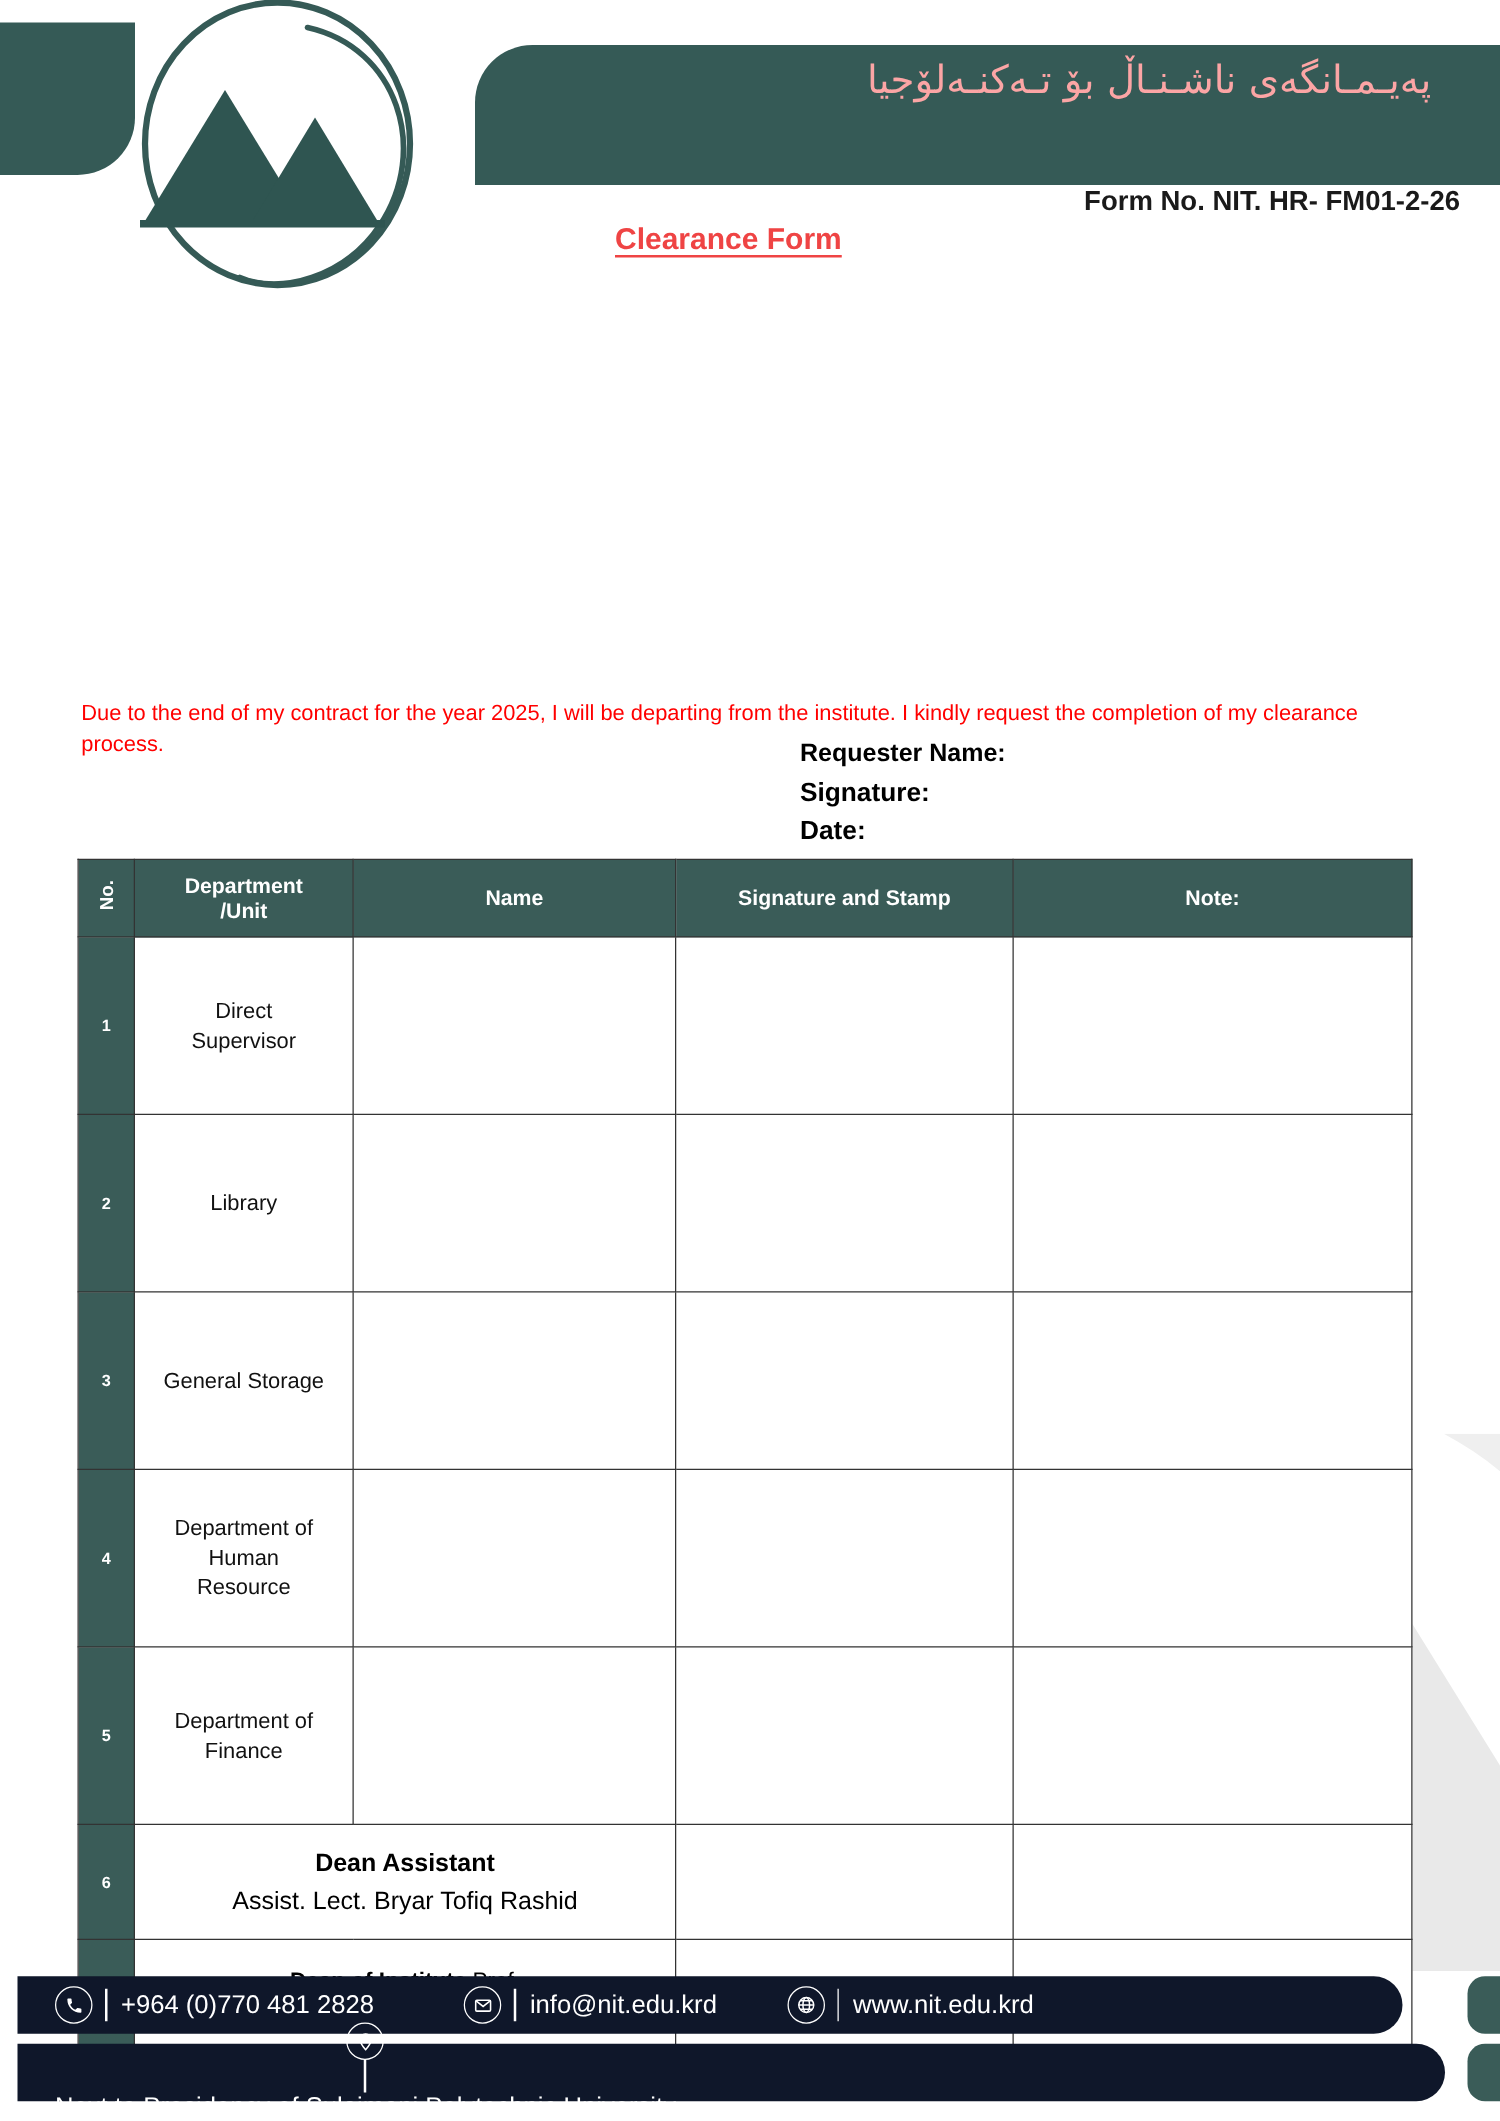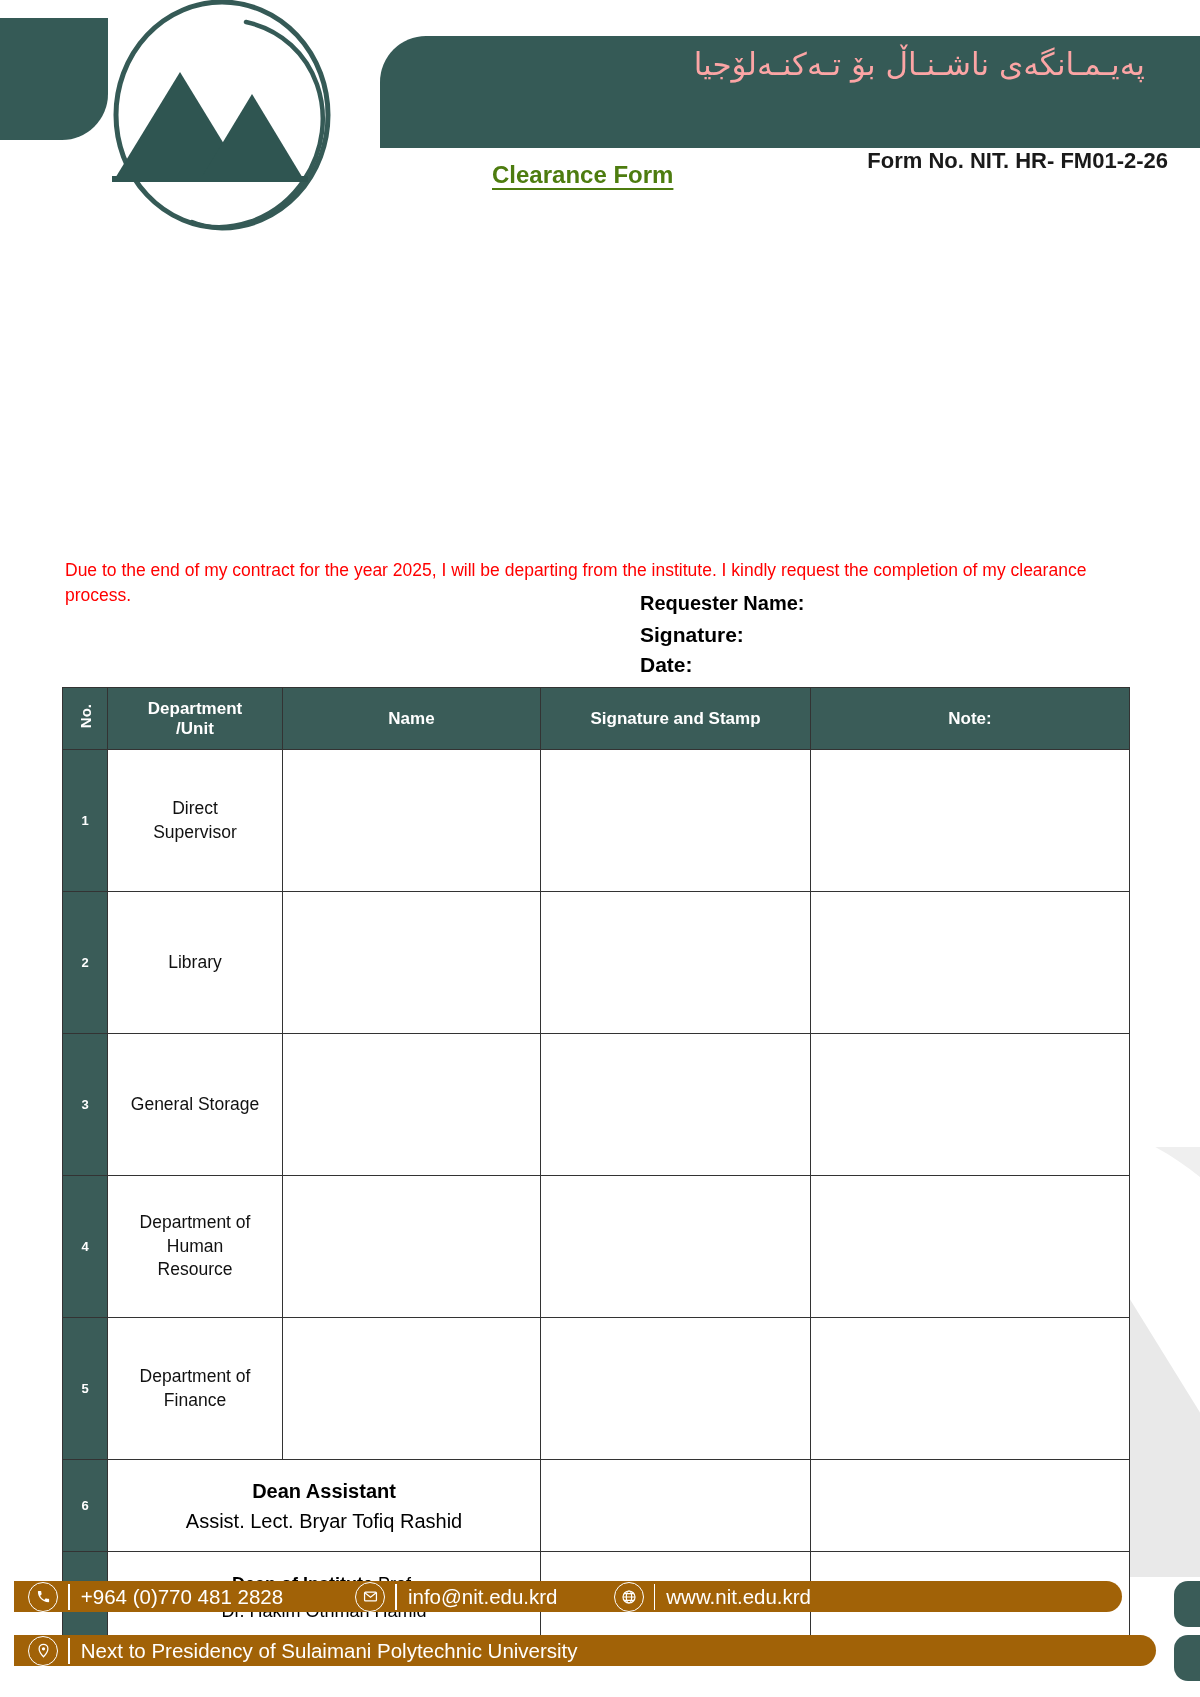--- a/index.html
+++ b/index.html
@@ -77,24 +77,24 @@
   .form-no {
     position: absolute;
     right: 32px; top: 148px;
     font-size: 22px;
     font-weight: bold;
     color: #1a1a1a;
     white-space: nowrap;
   }
   .form-title {
     position: absolute;
-    left: 492px; top: 161px;
+    left: 492px; top: 178px;
     font-size: 24px;
     font-weight: bold;
-    color: #4d7c0f;
+    color: #ef4444;
     text-decoration: underline;
     text-underline-offset: 5px;
   }
 
   
   .content { position: relative; z-index: 2; }
 
   .notice {
     position: absolute;
     left: 65px; top: 288px;
@@ -195,25 +195,26 @@
   .footer {
     position: absolute;
     left: 0; bottom: 0;
     width: 100%;
     height: 130px;
     z-index: 5;
   }
   .fbar {
     position: absolute;
     left: 14px;
-    height: 31px;
-    background: #a16207;
+    height: 46px;
+    background: #0f172a;
     display: flex;
     align-items: center;
     color: #fff;
+    padding-left: 16px;
   }
   .fbar.one {
     top: 14px;
     width: 1108px;
     border-top-right-radius: 23px;
     border-bottom-right-radius: 23px;
   }
   .fbar.two {
     top: 68px;
     width: 1142px;
@@ -423,21 +424,21 @@
             <ellipse cx="12" cy="12" rx="4" ry="9"></ellipse>
             <path d="M3 12h18M4.5 7h15M4.5 17h15"></path>
           </svg>
       </span>
       <span class="f-sep"></span>
       <span class="f-text">www.nit.edu.krd</span>
     </div>
   </div>
 
   <div class="fbar two">
-    <div class="f-item" style="margin-left:14px;">
+    <div class="f-item" style="margin-left:14px;flex-direction:column;">
       <span class="f-icon">
         <svg width="15" height="15" viewBox="0 0 24 24" fill="none" stroke="#ffffff" stroke-width="2">
             <path d="M12 22s7-7.5 7-13A7 7 0 0 0 5 9c0 5.5 7 13 7 13z"></path>
             <circle cx="12" cy="9.2" r="2.6" fill="#ffffff" stroke="none"></circle>
           </svg>
       </span>
       <span class="f-sep"></span>
       <span class="f-text">Next to Presidency of Sulaimani Polytechnic University</span>
     </div>
   </div>

